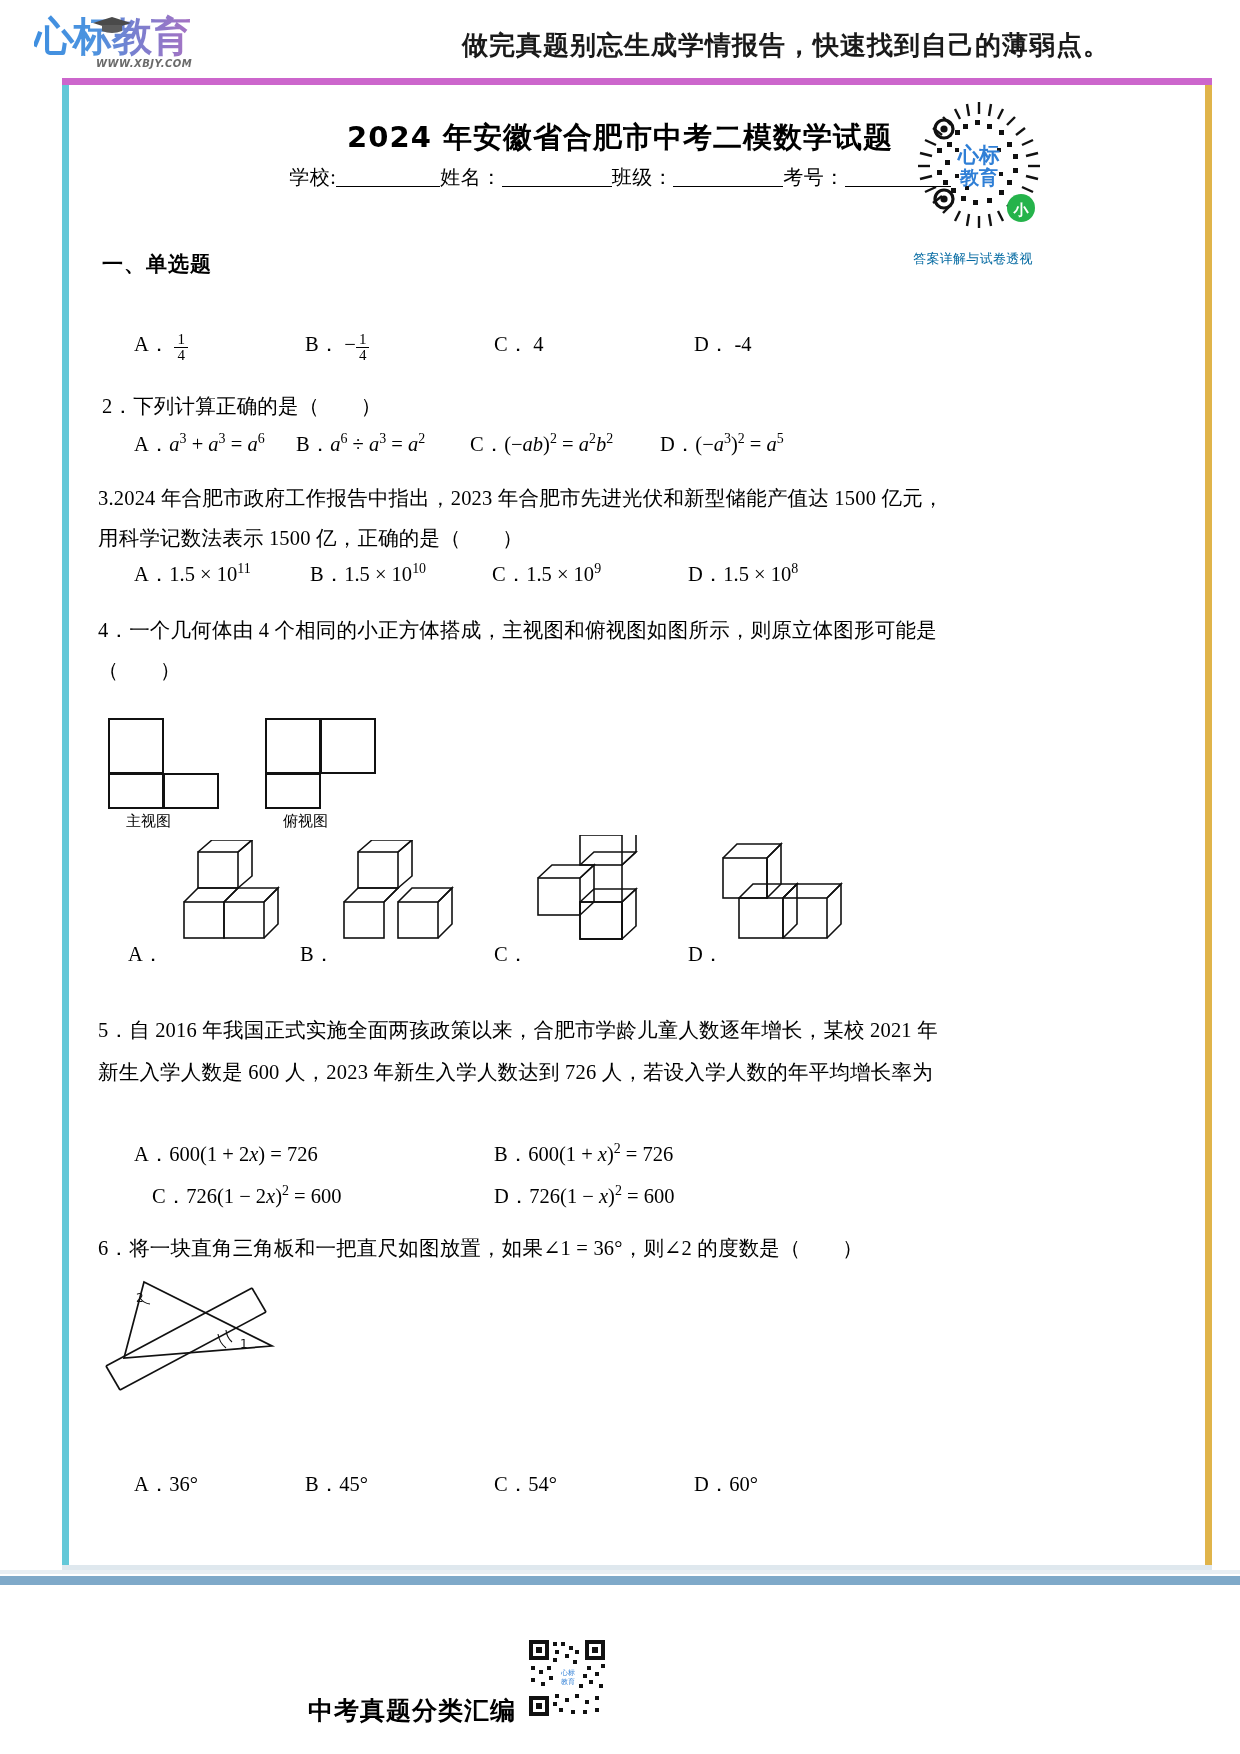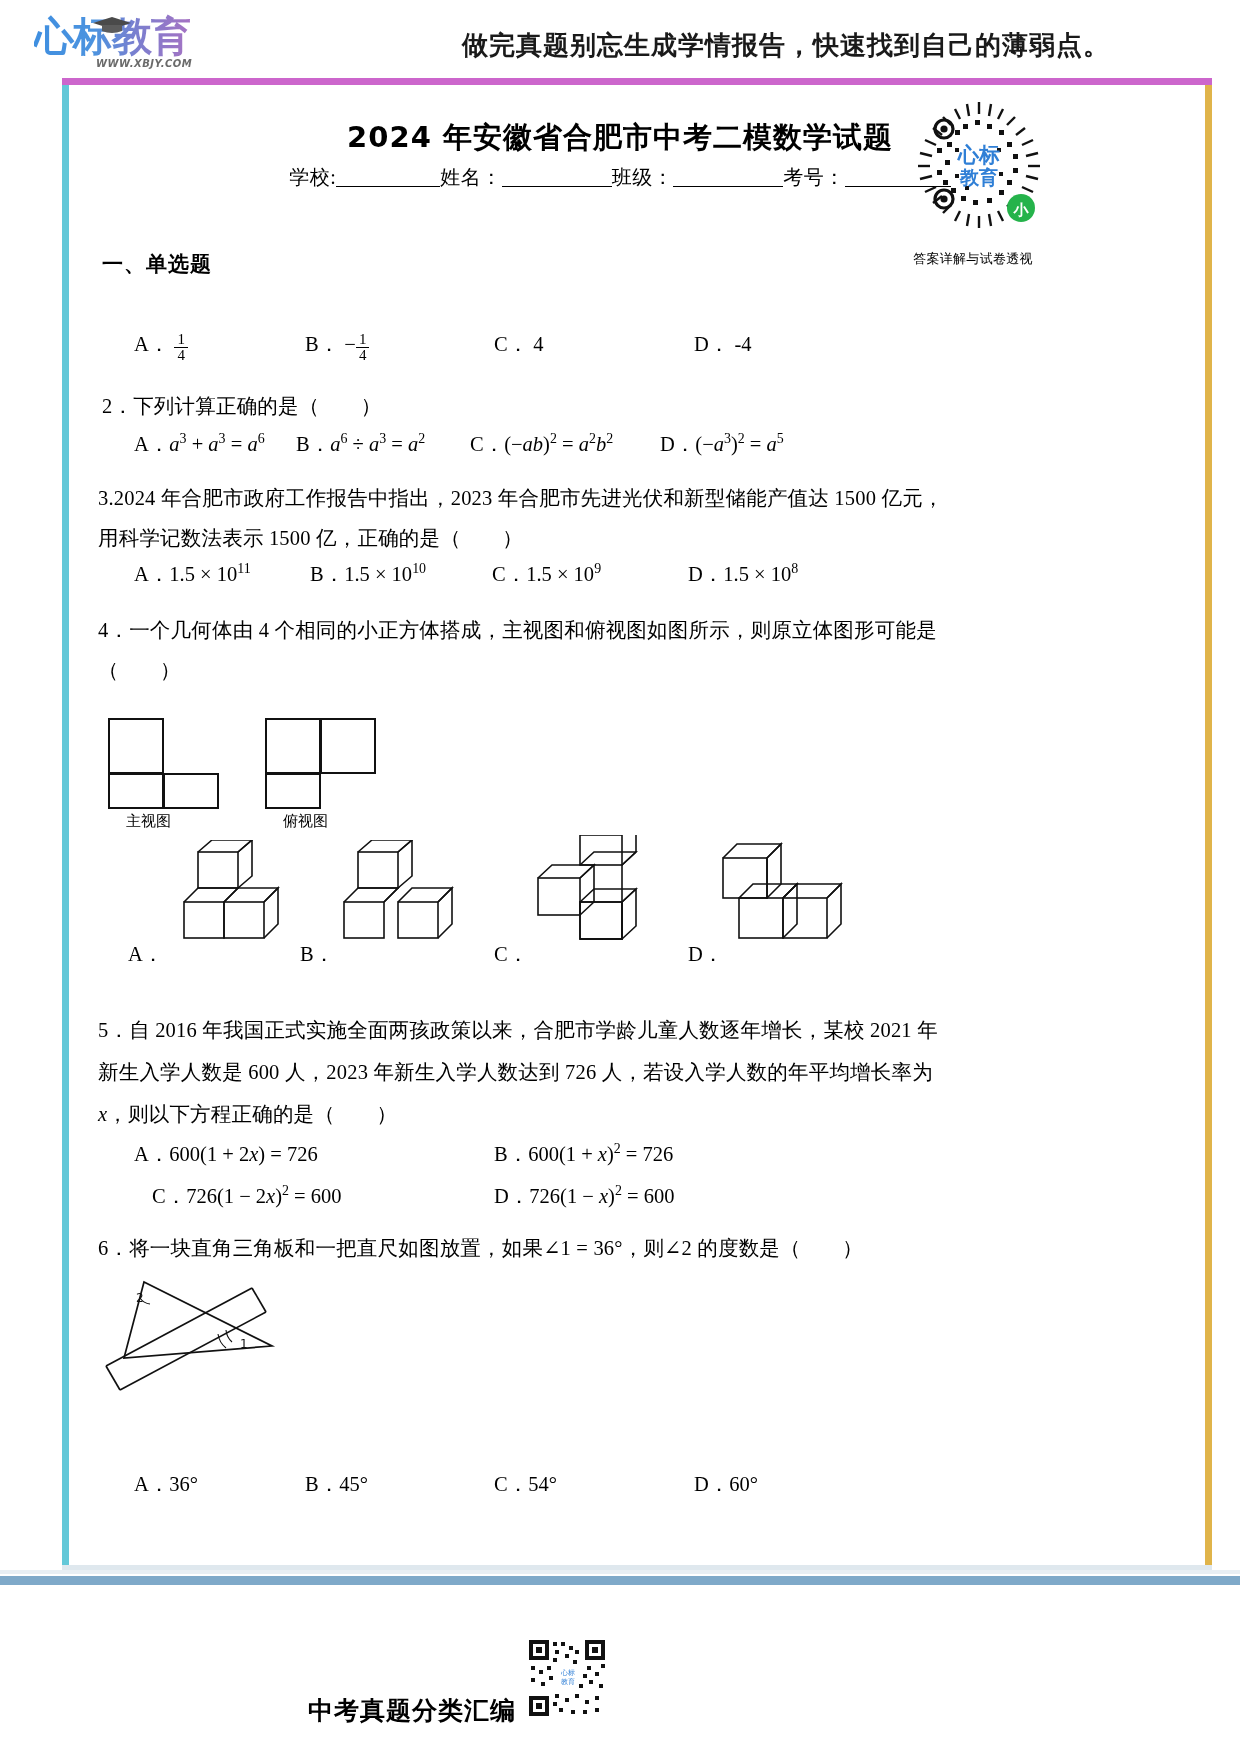--- a/index.html
+++ b/index.html
@@ -145,21 +145,21 @@
     left: 915px; top: 100px;
     width: 128px; height: 128px;
   }
   .qr-note {
     position: absolute;
     left: 893px; top: 250px;
     width: 160px;
     text-align: center;
     font-family: "DejaVu Sans", sans-serif;
     font-size: 13px;
-    color: #000000;
+    color: #0369a1;
     letter-spacing: .3px;
   }
 
   
   .section-head {
     position: absolute;
     left: 102px;
     font-family: "DejaVu Sans", sans-serif;
     font-weight: bold;
     font-size: 21px;
@@ -453,21 +453,20 @@
       <rect x="68" y="58" width="44" height="40"></rect>
       <path d="M68 58 L82 44 L126 44 L112 58"></path>
         <path d="M112 58 L126 44 L126 84 L112 98"></path>
       <rect x="52" y="18" width="0.1" height="40"></rect>
     </g>
   </svg>
   <div class="optletter" style="left:688px; top:940px;">D．</div>
 
   <div class="qtext" style="left:98px; top:1010px;">5．自 2016 年我国正式实施全面两孩政策以来，合肥市学龄儿童人数逐年增长，某校 2021 年</div>
   <div class="qtext" style="left:98px; top:1052px;">新生入学人数是 600 人，2023 年新生入学人数达到 726 人，若设入学人数的年平均增长率为</div>
-  <div class="qtext" style="left:98px; top:1094px;"><span class="mathi">x</span>，则以下方程正确的是（　　）</div>
 
   <div class="opts" style="left:0; top:1140px; width:1240px;">
     <div class="opt" style="left:134px; top:0;">A．600(1 + 2<span class="mathi">x</span>) = 726</div>
     <div class="opt" style="left:494px; top:0;">B．600(1 + <span class="mathi">x</span>)<sup>2</sup> = 726</div>
     <div class="opt" style="left:152px; top:42px;">C．726(1 − 2<span class="mathi">x</span>)<sup>2</sup> = 600</div>
     <div class="opt" style="left:494px; top:42px;">D．726(1 − <span class="mathi">x</span>)<sup>2</sup> = 600</div>
   </div>
 
   <div class="qtext" style="left:98px; top:1228px;">6．将一块直角三角板和一把直尺如图放置，如果∠1 = 36°，则∠2 的度数是（　　）</div>
 

